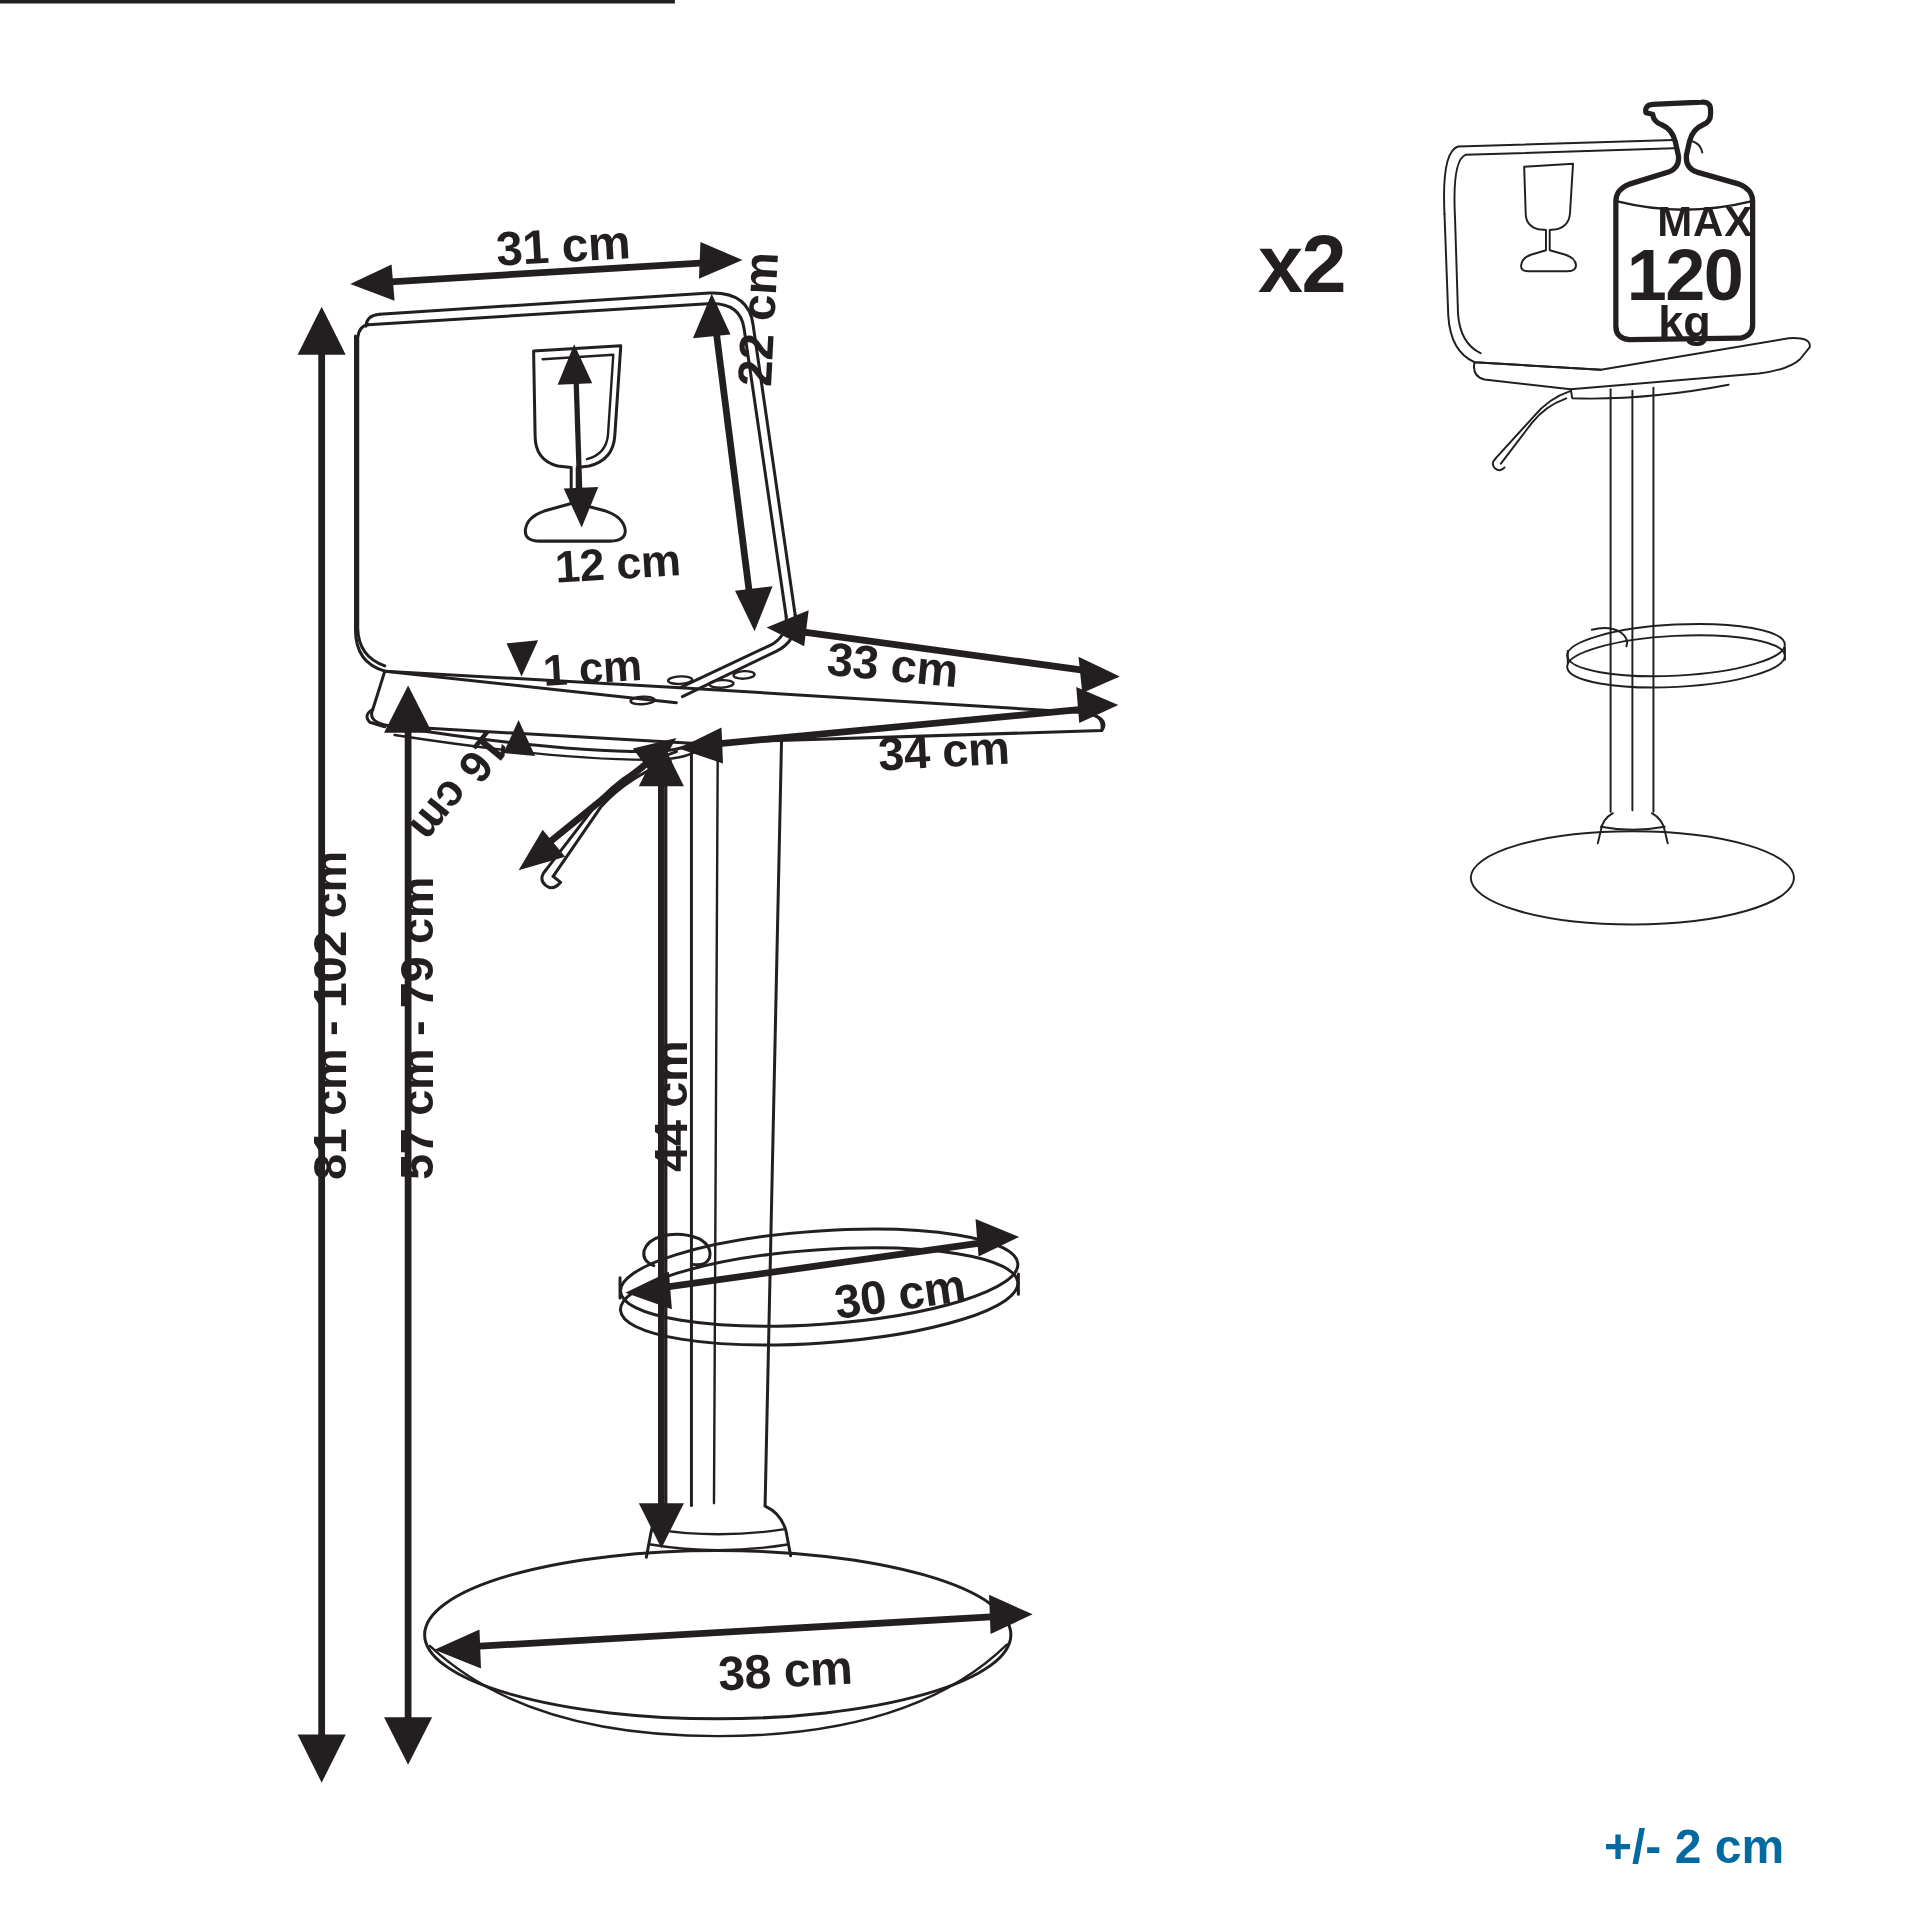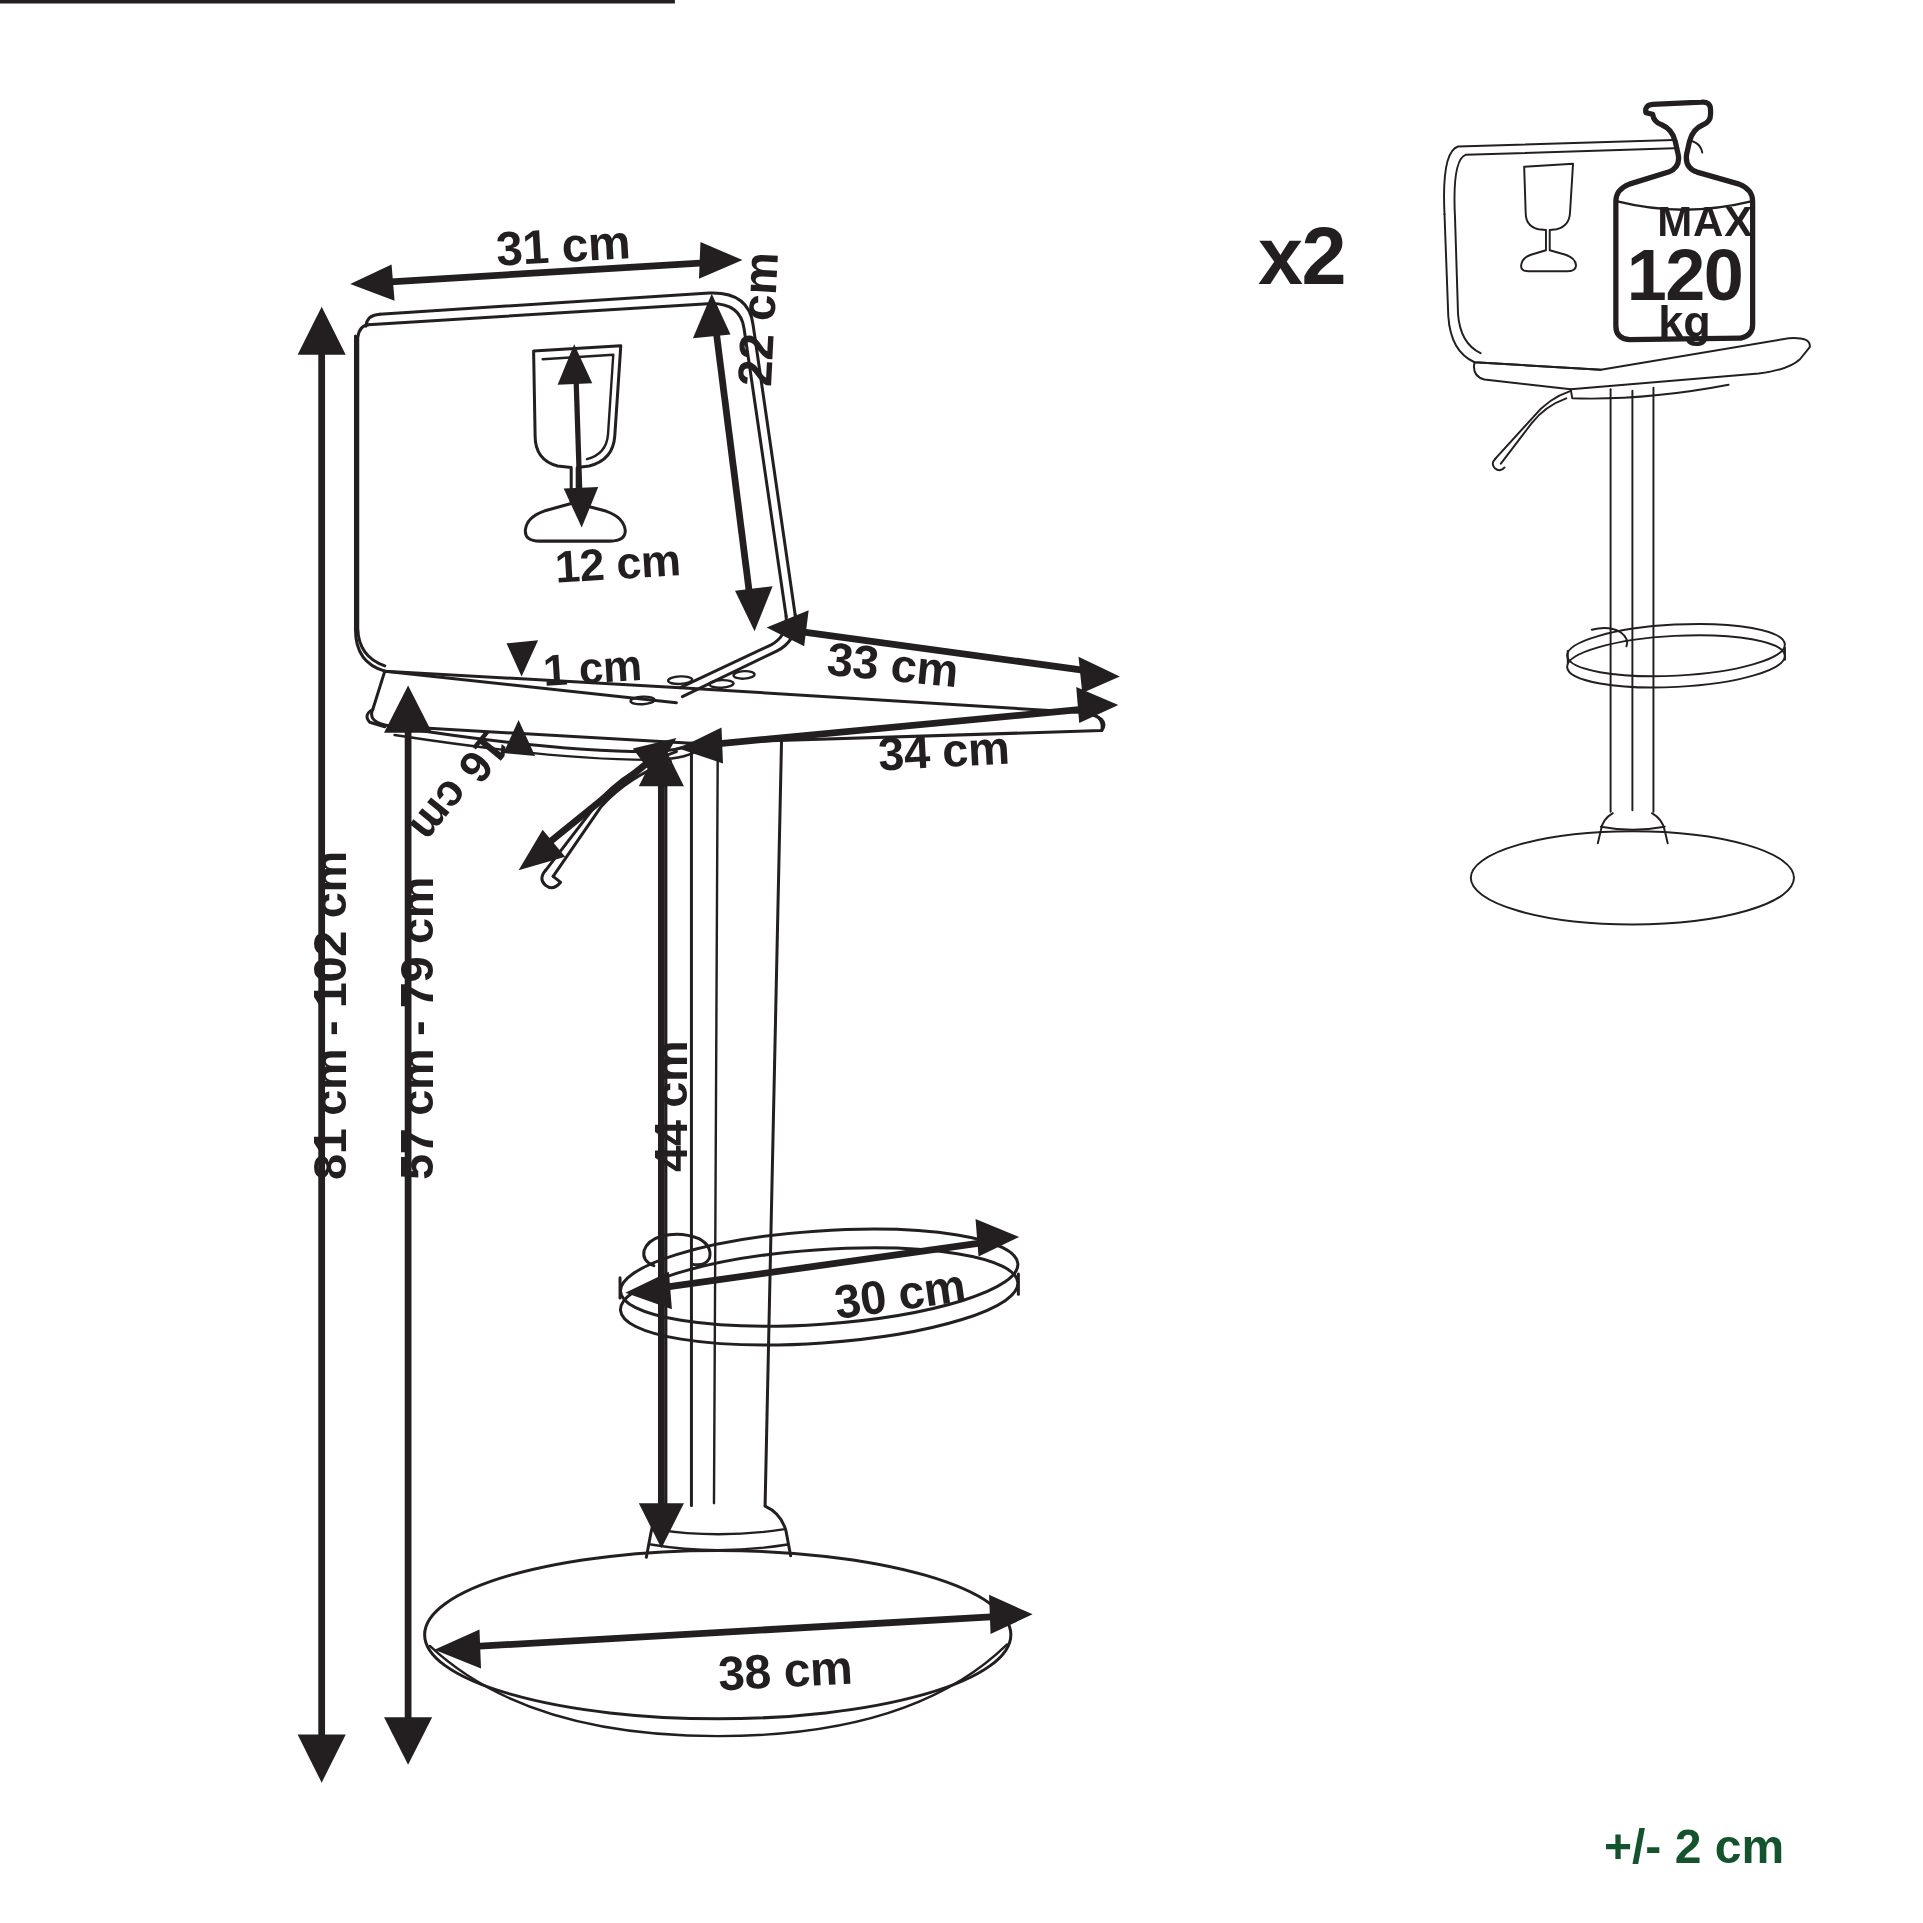--- a/index.html
+++ b/index.html
@@ -23,21 +23,21 @@
     position:absolute;
     font-weight:bold;
     color:#231f20;
     white-space:nowrap;
     letter-spacing:-1.5px;
     font-family:"Liberation Sans","DejaVu Sans",sans-serif;
   }
   .tol{
     position:absolute;
     font-weight:bold;
-    color:#14532d;
+    color:#0369a1;
     white-space:nowrap;
     font-family:"Liberation Sans","DejaVu Sans",sans-serif;
   }
   .wtxt{
     position:absolute;
     font-weight:bold;
     color:#231f20;
     text-align:center;
     white-space:nowrap;
     font-family:"Liberation Sans","DejaVu Sans",sans-serif;
@@ -280,21 +280,21 @@
   <div class="dimlbl" style="left:643px;top:1172px;font-size:47px;transform:rotate(-90deg);transform-origin:left top;">44 cm</div>
 
   <div class="dimlbl" style="left:834px;top:1266px;font-size:47px;transform:rotate(-8deg);">30 cm</div>
 
   <div class="dimlbl" style="left:718px;top:1643px;font-size:48px;transform:rotate(-3deg);">38 cm</div>
 
   <div class="dimlbl" style="left:389px;top:1180px;font-size:47px;transform:rotate(-90deg);transform-origin:left top;">57 cm - 79 cm</div>
 
   <div class="dimlbl" style="left:302px;top:1180px;font-size:47px;transform:rotate(-90deg);transform-origin:left top;">81 cm - 102 cm</div>
 
-  <div class="qty" style="left:1258px;top:210px;font-size:81px;">x2</div>
+  <div class="qty" style="left:1258px;top:218px;font-size:81px;">x2</div>
 
   <div class="wtxt" style="left:1616px;top:201px;width:137px;font-size:42px;letter-spacing:0.8px;text-align:right;">MAX</div>
   <div class="wtxt" style="left:1616px;top:239px;width:137px;font-size:72px;letter-spacing:-1.5px;">120</div>
   <div class="wtxt" style="left:1616px;top:299px;width:137px;font-size:45px;">kg</div>
 
   <div class="tol" style="left:1604px;top:1819px;font-size:48px;">+/- 2 cm</div>
 
 </div>
 
 

